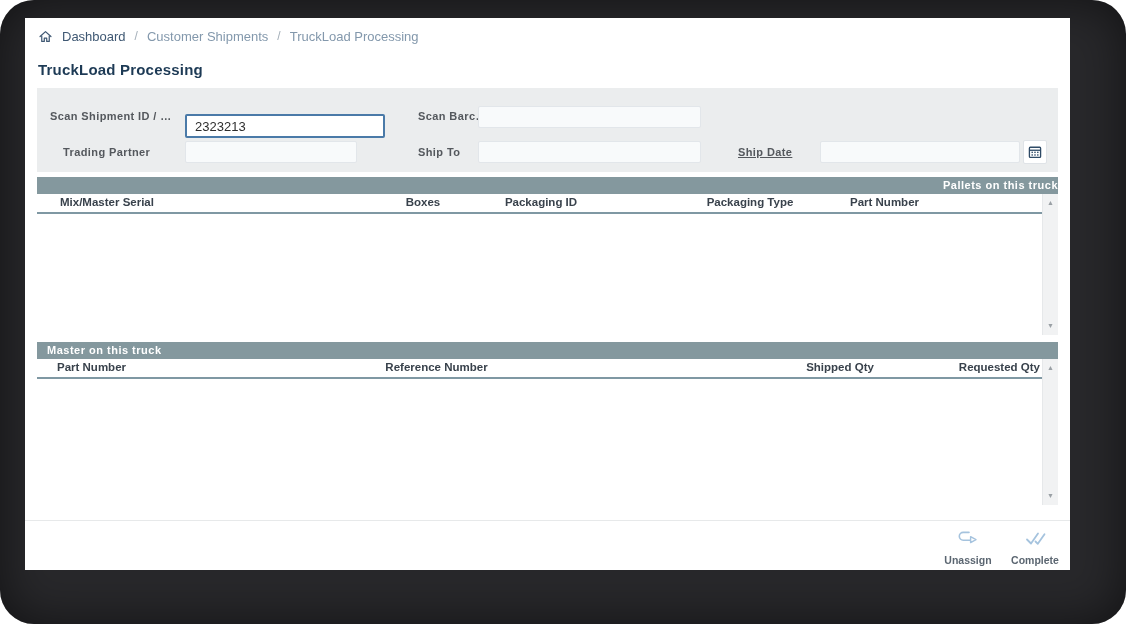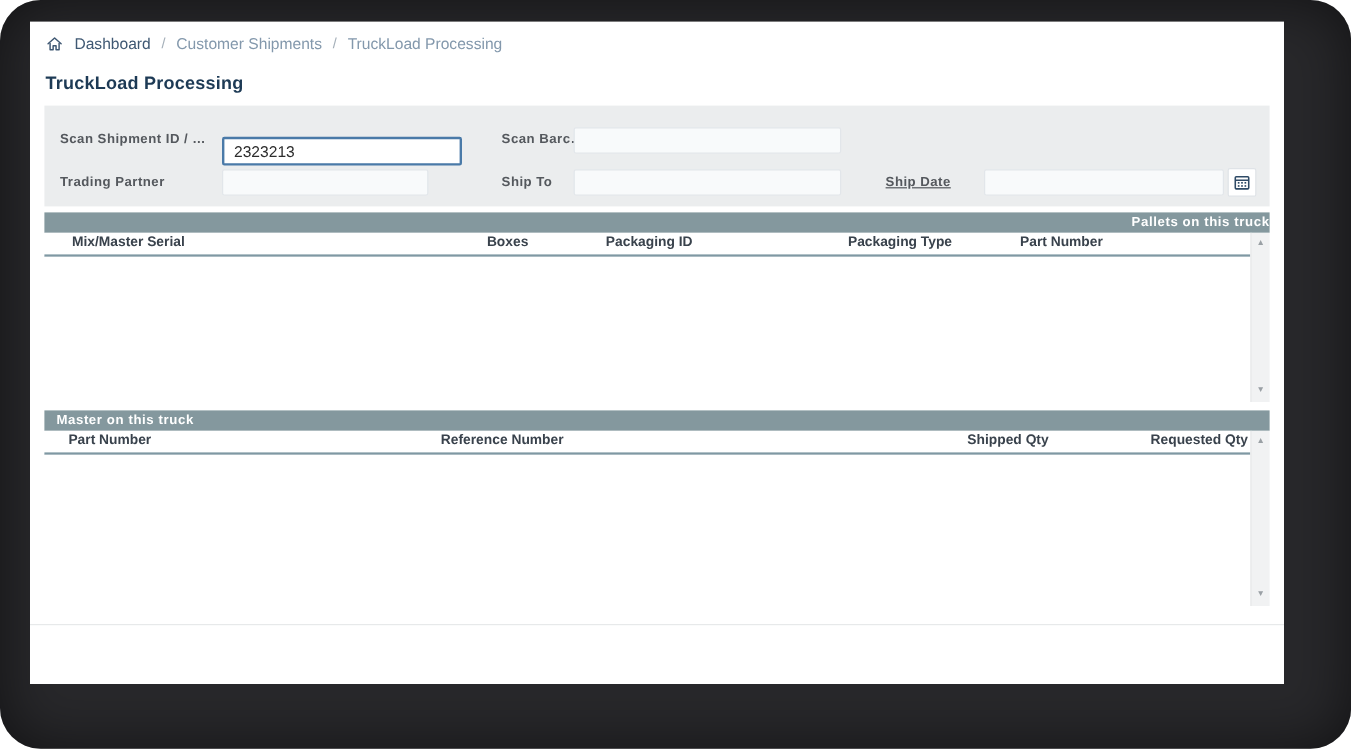--- a/index.html
+++ b/index.html
@@ -90,21 +90,21 @@
 
     <div class="page-title">TruckLoad Processing</div>
 
     <div class="form-box">
       <span class="f-label" style="left:13px; top:22px;text-align:right;">Scan Shipment ID / …</span>
       <input class="f-input focused" style="left: 148px; top: 16px; width: 200px; margin-top: 10px;" value="2323213">
 
       <span class="f-label" style="left:381px; top:22px;">Scan Barc…</span>
       <input class="f-input plain" style="left: 441px; top: 18px; width: 223px;" value="">
 
-      <span class="f-label" style="left:13px; top:58px;text-align:right;">Trading Partner</span>
+      <span class="f-label" style="left:26px; top:58px;text-align:right;">Trading Partner</span>
       <input class="f-input plain" style="left: 148px; top: 53px; width: 172px;" value="">
 
       <span class="f-label" style="left:381px; top:58px;">Ship To</span>
       <input class="f-input plain" style="left: 441px; top: 53px; width: 223px;" value="">
 
       <span class="f-label" style="left:701px; top:58px;text-decoration:underline;">Ship Date</span>
       <input class="f-input plain" style="left: 783px; top: 53px; width: 200px;" value="">
       <span class="cal-btn" style="left:986px; top:52px;">
         <svg width="14" height="14" viewBox="0 0 16 16">
           <rect x="1.6" y="2.6" width="12.8" height="11.6" rx="1" fill="none" stroke="#2e4a66" stroke-width="1.5"></rect>
@@ -132,27 +132,47 @@
     <div class="hdr-line" style="top:194px;"></div>
     <div class="tbl-body" style="top:196px; height:121px;"></div>
     <div class="vscroll" style="left:1017px; top:176px; height:141px;">
       <span class="arr up">▲</span>
       <span class="arr down">▼</span>
     </div>
 
     <div class="sec-bar" style="top:324px;">Master on this truck</div>
     <div class="hdr-row" style="top:341px;">
       <span style="left:20px;">Part Number</span>
-      <span class="hdr-center" style="left:370px;padding-left:23px;">Reference Number</span>
+      <span class="hdr-center" style="left:388px;padding-left:23px;">Reference Number</span>
       <span class="hdr-center" style="left:803px;">Shipped Qty</span>
       <span style="right:2px;">Requested Qty</span>
     </div>
     <div class="hdr-line" style="top:359px;"></div>
     <div class="tbl-body" style="top:361px; height:126px;"></div>
     <div class="vscroll" style="left:1017px; top:341px; height:146px;">
       <span class="arr up">▲</span>
       <span class="arr down">▼</span>
     </div>
 
     <div class="toolbar-divider"></div>
+    <div class="toolbar">
+      <div class="tb-btn" style="left:912px;">
+        <span>
+          <svg width="22" height="16" viewBox="0 0 22 16">
+            <path d="M13 9.2 H6.2 a3.9 3.9 0 1 1 0 -7.8 H12" fill="none" stroke="#a5c3de" stroke-width="1.6" stroke-linecap="round"></path>
+            <path d="M13.6 5.6 L19 8.6 L13.6 11.6 Z" fill="none" stroke="#a5c3de" stroke-width="1.4" stroke-linejoin="round"></path>
+          </svg>
+        </span>
+        <span class="lbl">Unassign</span>
+      </div>
+      <div class="tb-btn" style="left:979px;">
+        <span>
+          <svg width="24" height="16" viewBox="0 0 24 16">
+            <path d="M4 8.5 L8 12.5 L15 2.5" fill="none" stroke="#a5c3de" stroke-width="1.8" stroke-linecap="round" stroke-linejoin="round"></path>
+            <path d="M12.5 10.5 L14.8 12.8 L21.5 3.2" fill="none" stroke="#a5c3de" stroke-width="1.8" stroke-linecap="round" stroke-linejoin="round"></path>
+          </svg>
+        </span>
+        <span class="lbl">Complete</span>
+      </div>
+    </div>
 
   </div>
 </div>
 
 </body></html>

